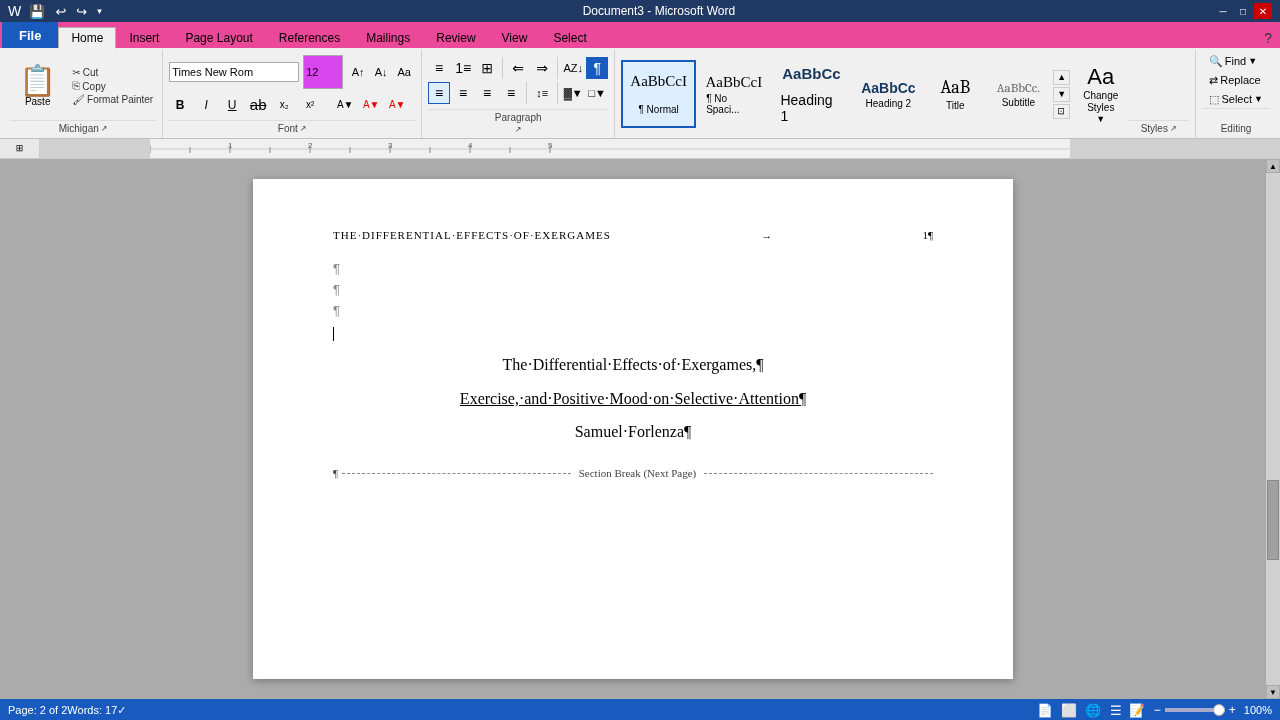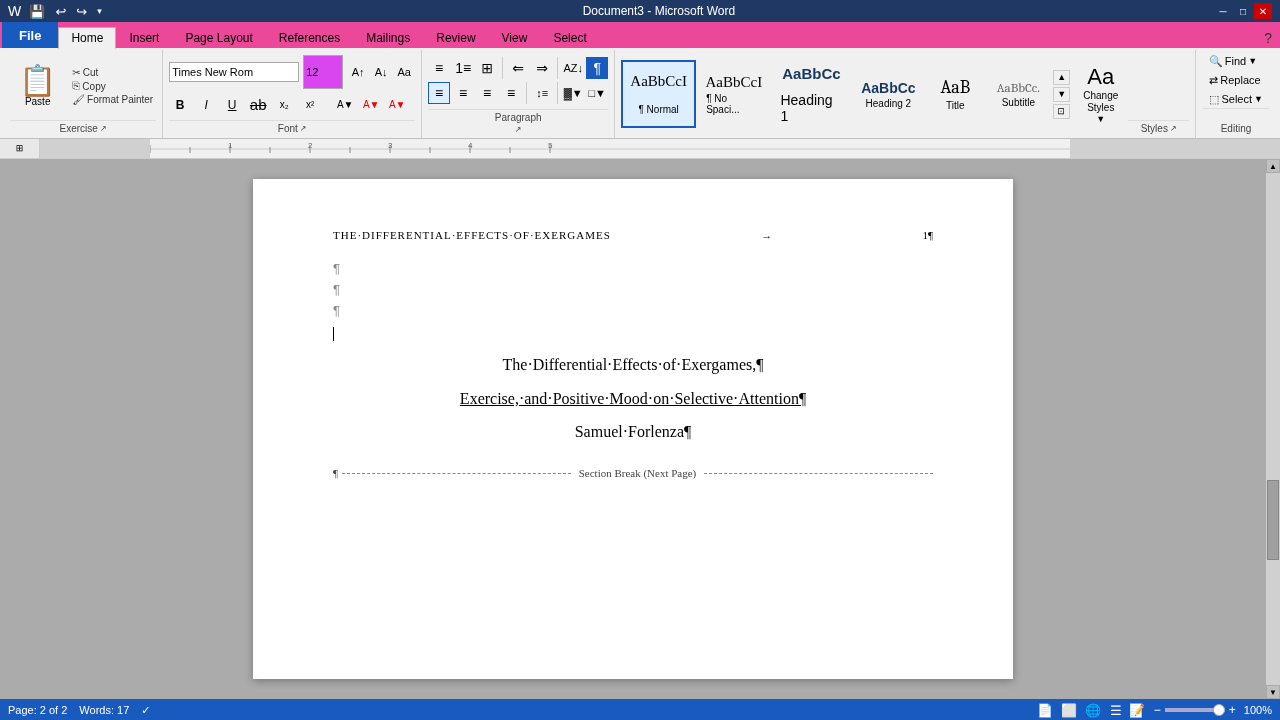--- a/index.html
+++ b/index.html
@@ -249,21 +249,20 @@
 
     
     .status-bar {
       background: #185abd;
       height: 22px;
       display: flex;
       align-items: center;
       padding: 0 8px;
       color: white;
       font-size: 11px;
-      gap: 12px;
     }
     .status-right { margin-left: auto; display: flex; align-items: center; gap: 8px; }
     .zoom-bar { display: flex; align-items: center; gap: 4px; }
     .zoom-slider { width: 60px; height: 4px; background: #aac; cursor: pointer; position: relative; }
     .zoom-thumb { position: absolute; left: 80%; top: -4px; width: 12px; height: 12px; background: white; border-radius: 50%; border: 1px solid #aaa; }
   </style>
 </head>
 <body>
 
 <div class="title-bar">
@@ -316,21 +315,21 @@
               <span>⎘</span>
               <span style="font-size:10px;">Copy</span>
             </div>
             <div class="small-btn">
               <span>🖌</span>
               <span style="font-size:10px;">Format Painter</span>
             </div>
           </div>
         </div>
         <div class="ribbon-group-label" style="justify-content:center;border-top:1px solid #ddd;padding-top:2px;width:100%;">
-          <span style="font-size:10px;">Exercise</span>
+          <span style="font-size:10px;">Michigan</span>
           <span style="font-size:8px;cursor:pointer;">↗</span>
         </div>
       </div>
     </div>
 
     <div class="ribbon-group font-group" style="flex-direction:column;min-width:200px;">
       <div style="flex:1;display:flex;flex-direction:column;justify-content:center;gap:3px;">
         <div class="font-row">
           <input type="text" class="font-select" value="Times New Rom" style="">
           <input type="text" class="size-select" value="12" style="">

